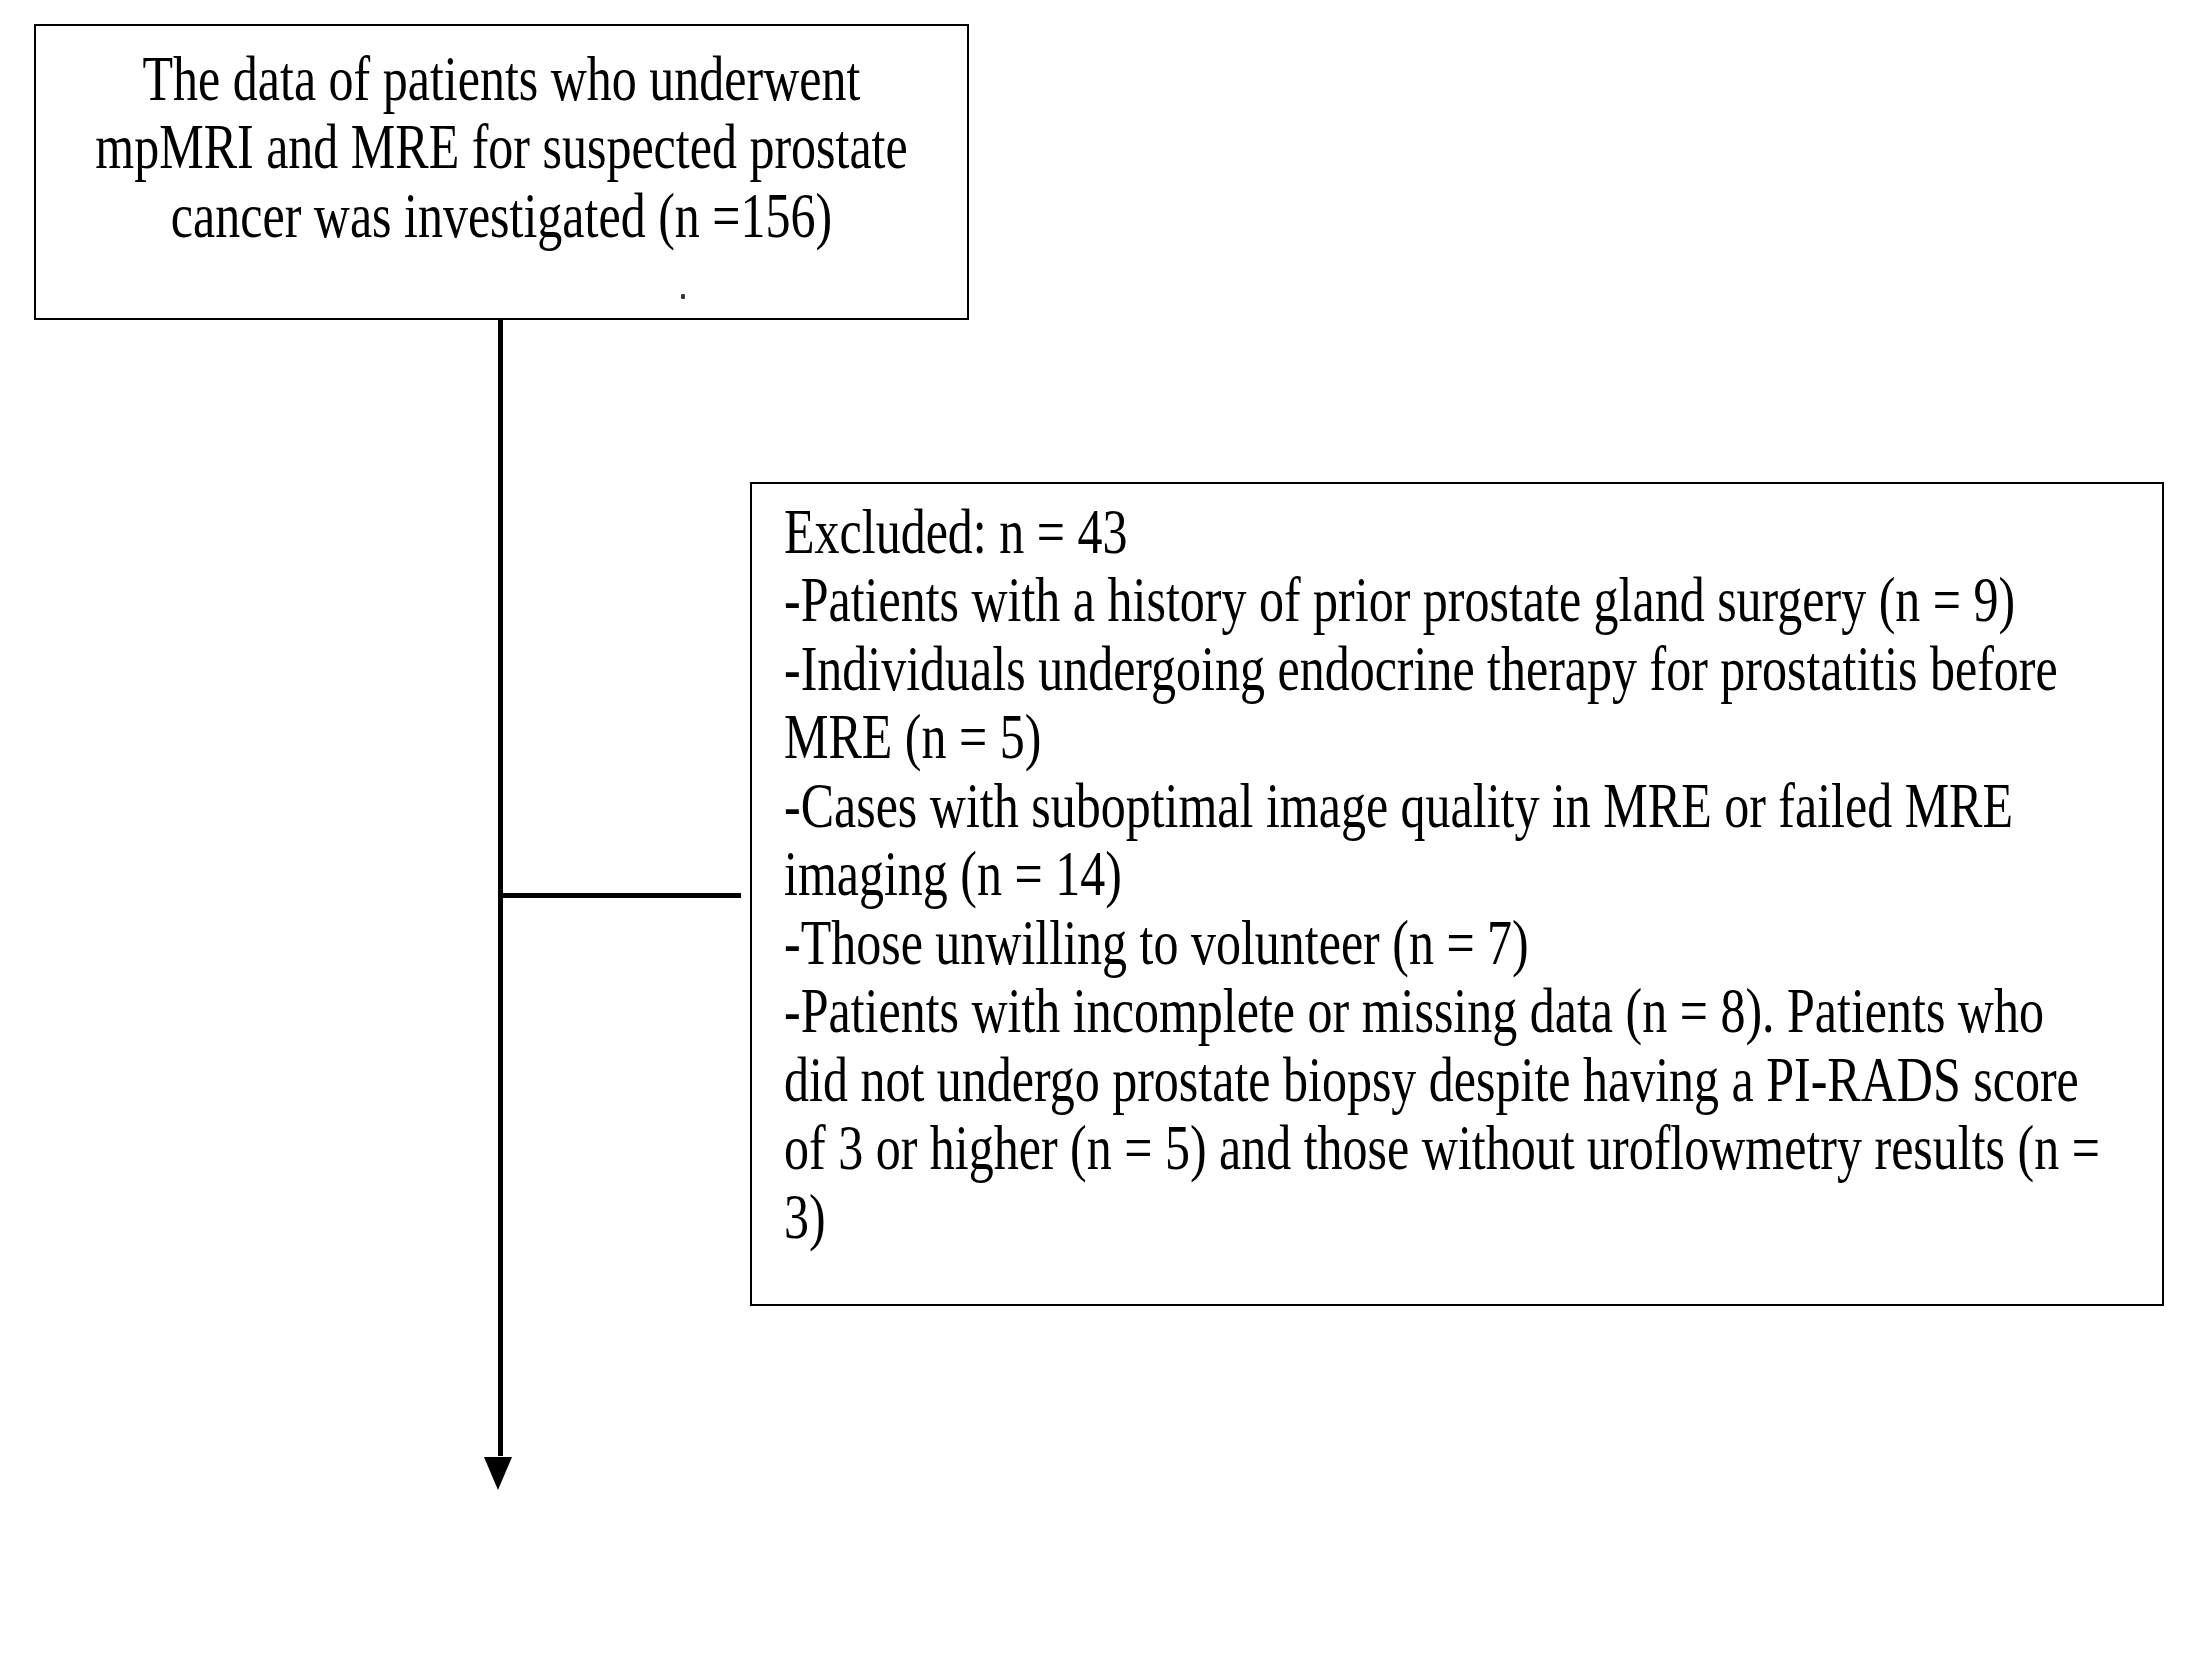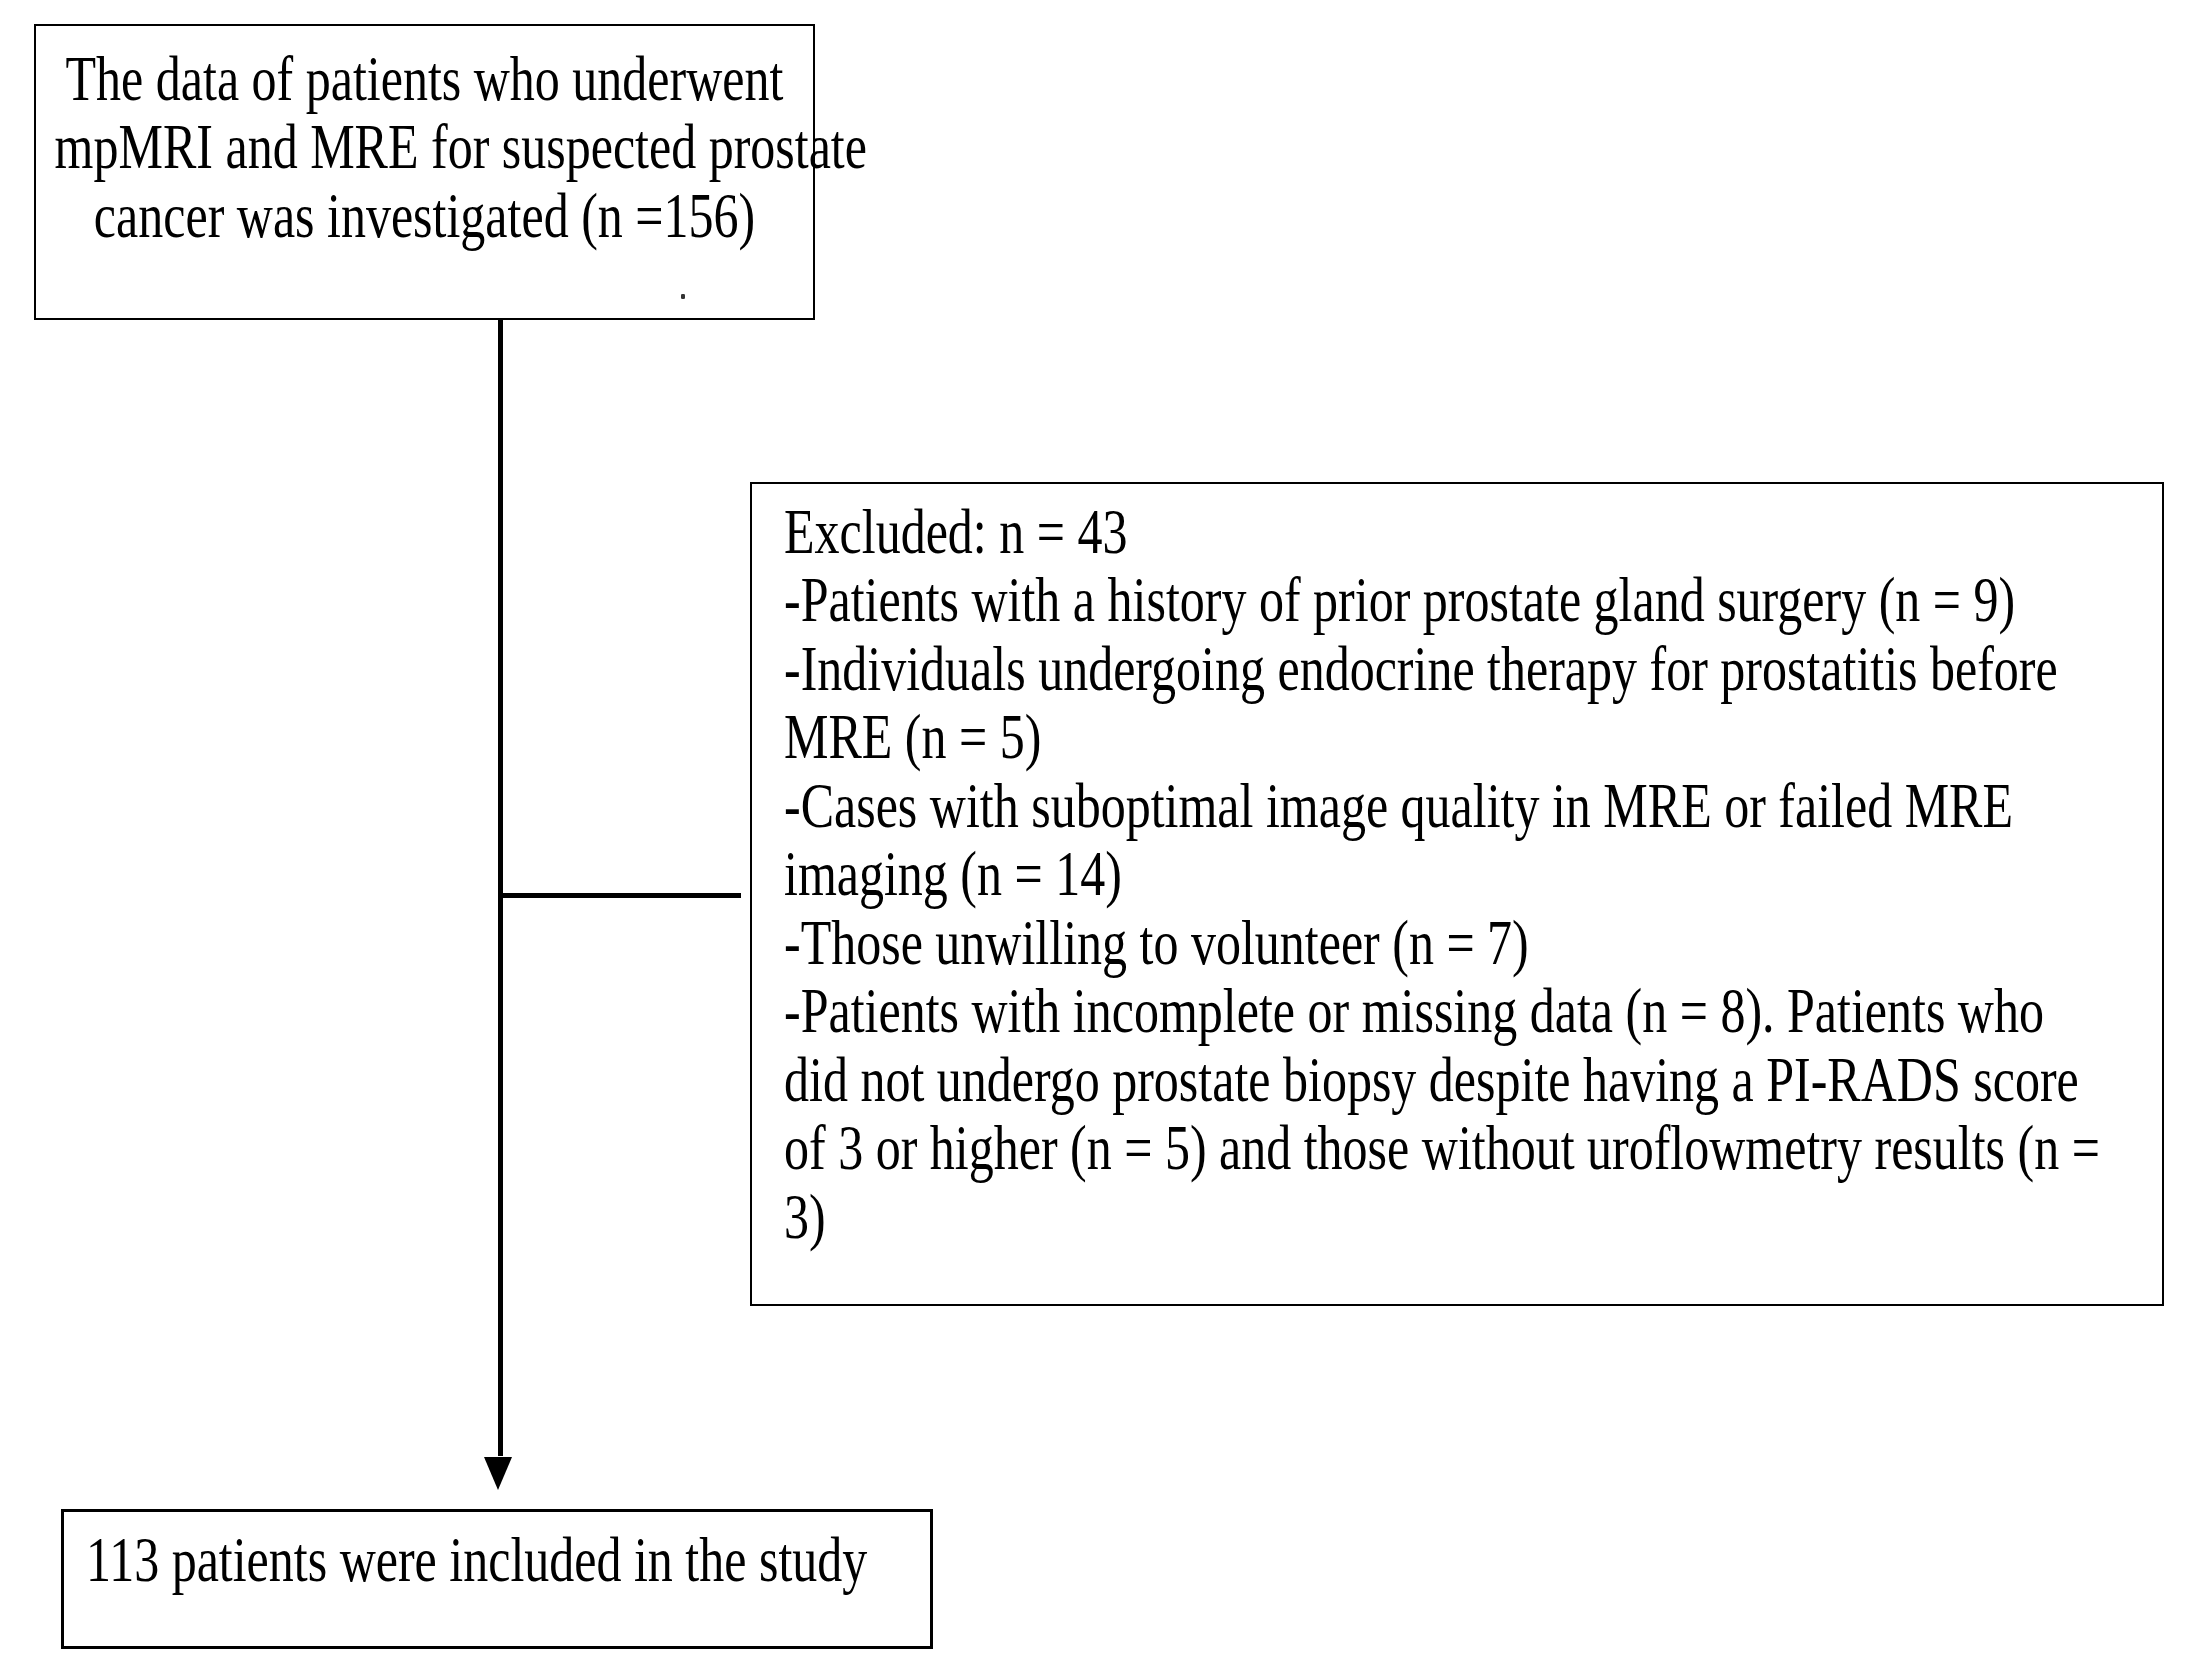--- a/index.html
+++ b/index.html
@@ -18,21 +18,21 @@
   }
   .box {
     position: absolute;
     box-sizing: border-box;
     border: 2.7px solid #000000;
     background: #ffffff;
   }
   .box-top {
     left: 34px;
     top: 24px;
-    width: 781px;
+    width: 935px;
     height: 296px;
     padding: 18px 18.6px 0 18.6px;
   }
   .box-excluded {
     left: 742px;
     top: 482px;
     width: 1414px;
     height: 824px;
     padding: 13.3px 20px 0 32px;
     margin-left: 8px;
@@ -122,20 +122,15 @@
         <div class="line">-Cases with suboptimal image quality in MRE or failed MRE</div>
         <div class="line">imaging (n = 14)</div>
         <div class="line">-Those unwilling to volunteer (n = 7)</div>
         <div class="line">-Patients with incomplete or missing data (n = 8). Patients who</div>
         <div class="line">did not undergo prostate biopsy despite having a PI-RADS score</div>
         <div class="line">of 3 or higher (n = 5) and those without uroflowmetry results (n =</div>
         <div class="line">3)</div>
       </div>
   </div>
 
-  <div class="box box-included">
-    <div class="txt">
-        <div class="line">113 patients were included in the study</div>
-      </div>
-  </div>
 
 </div>
 
 
 </body></html>

